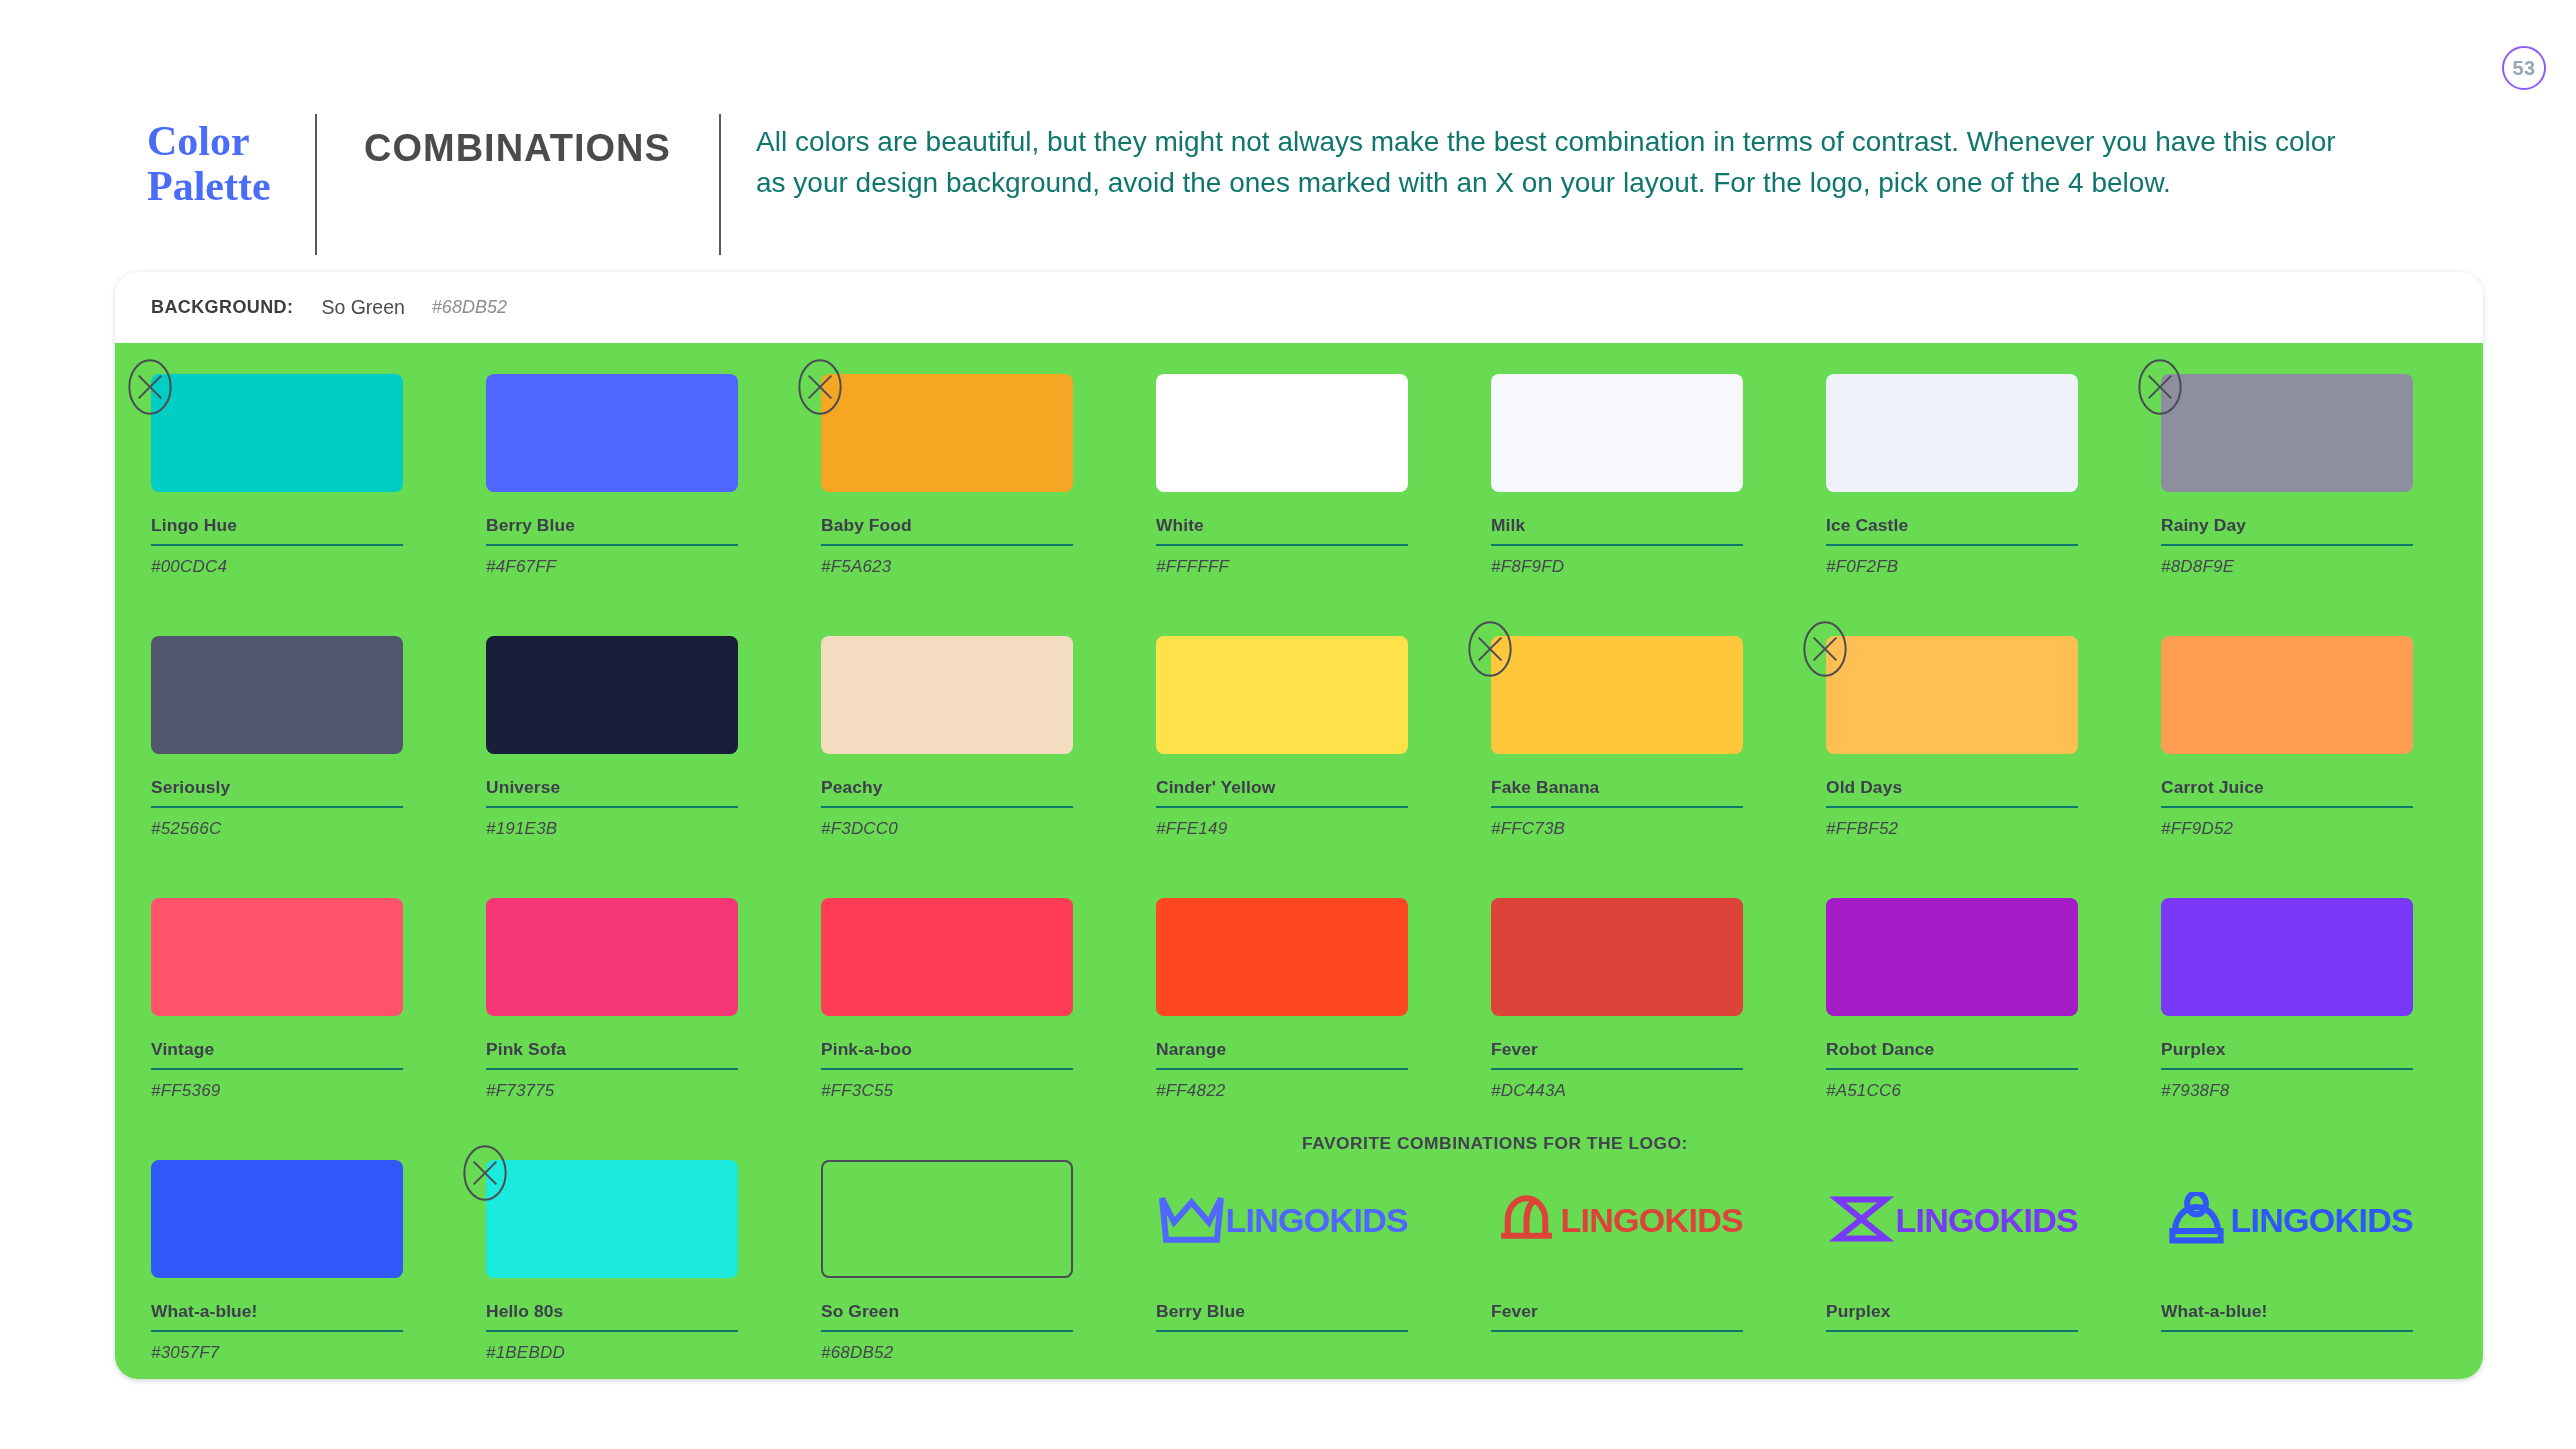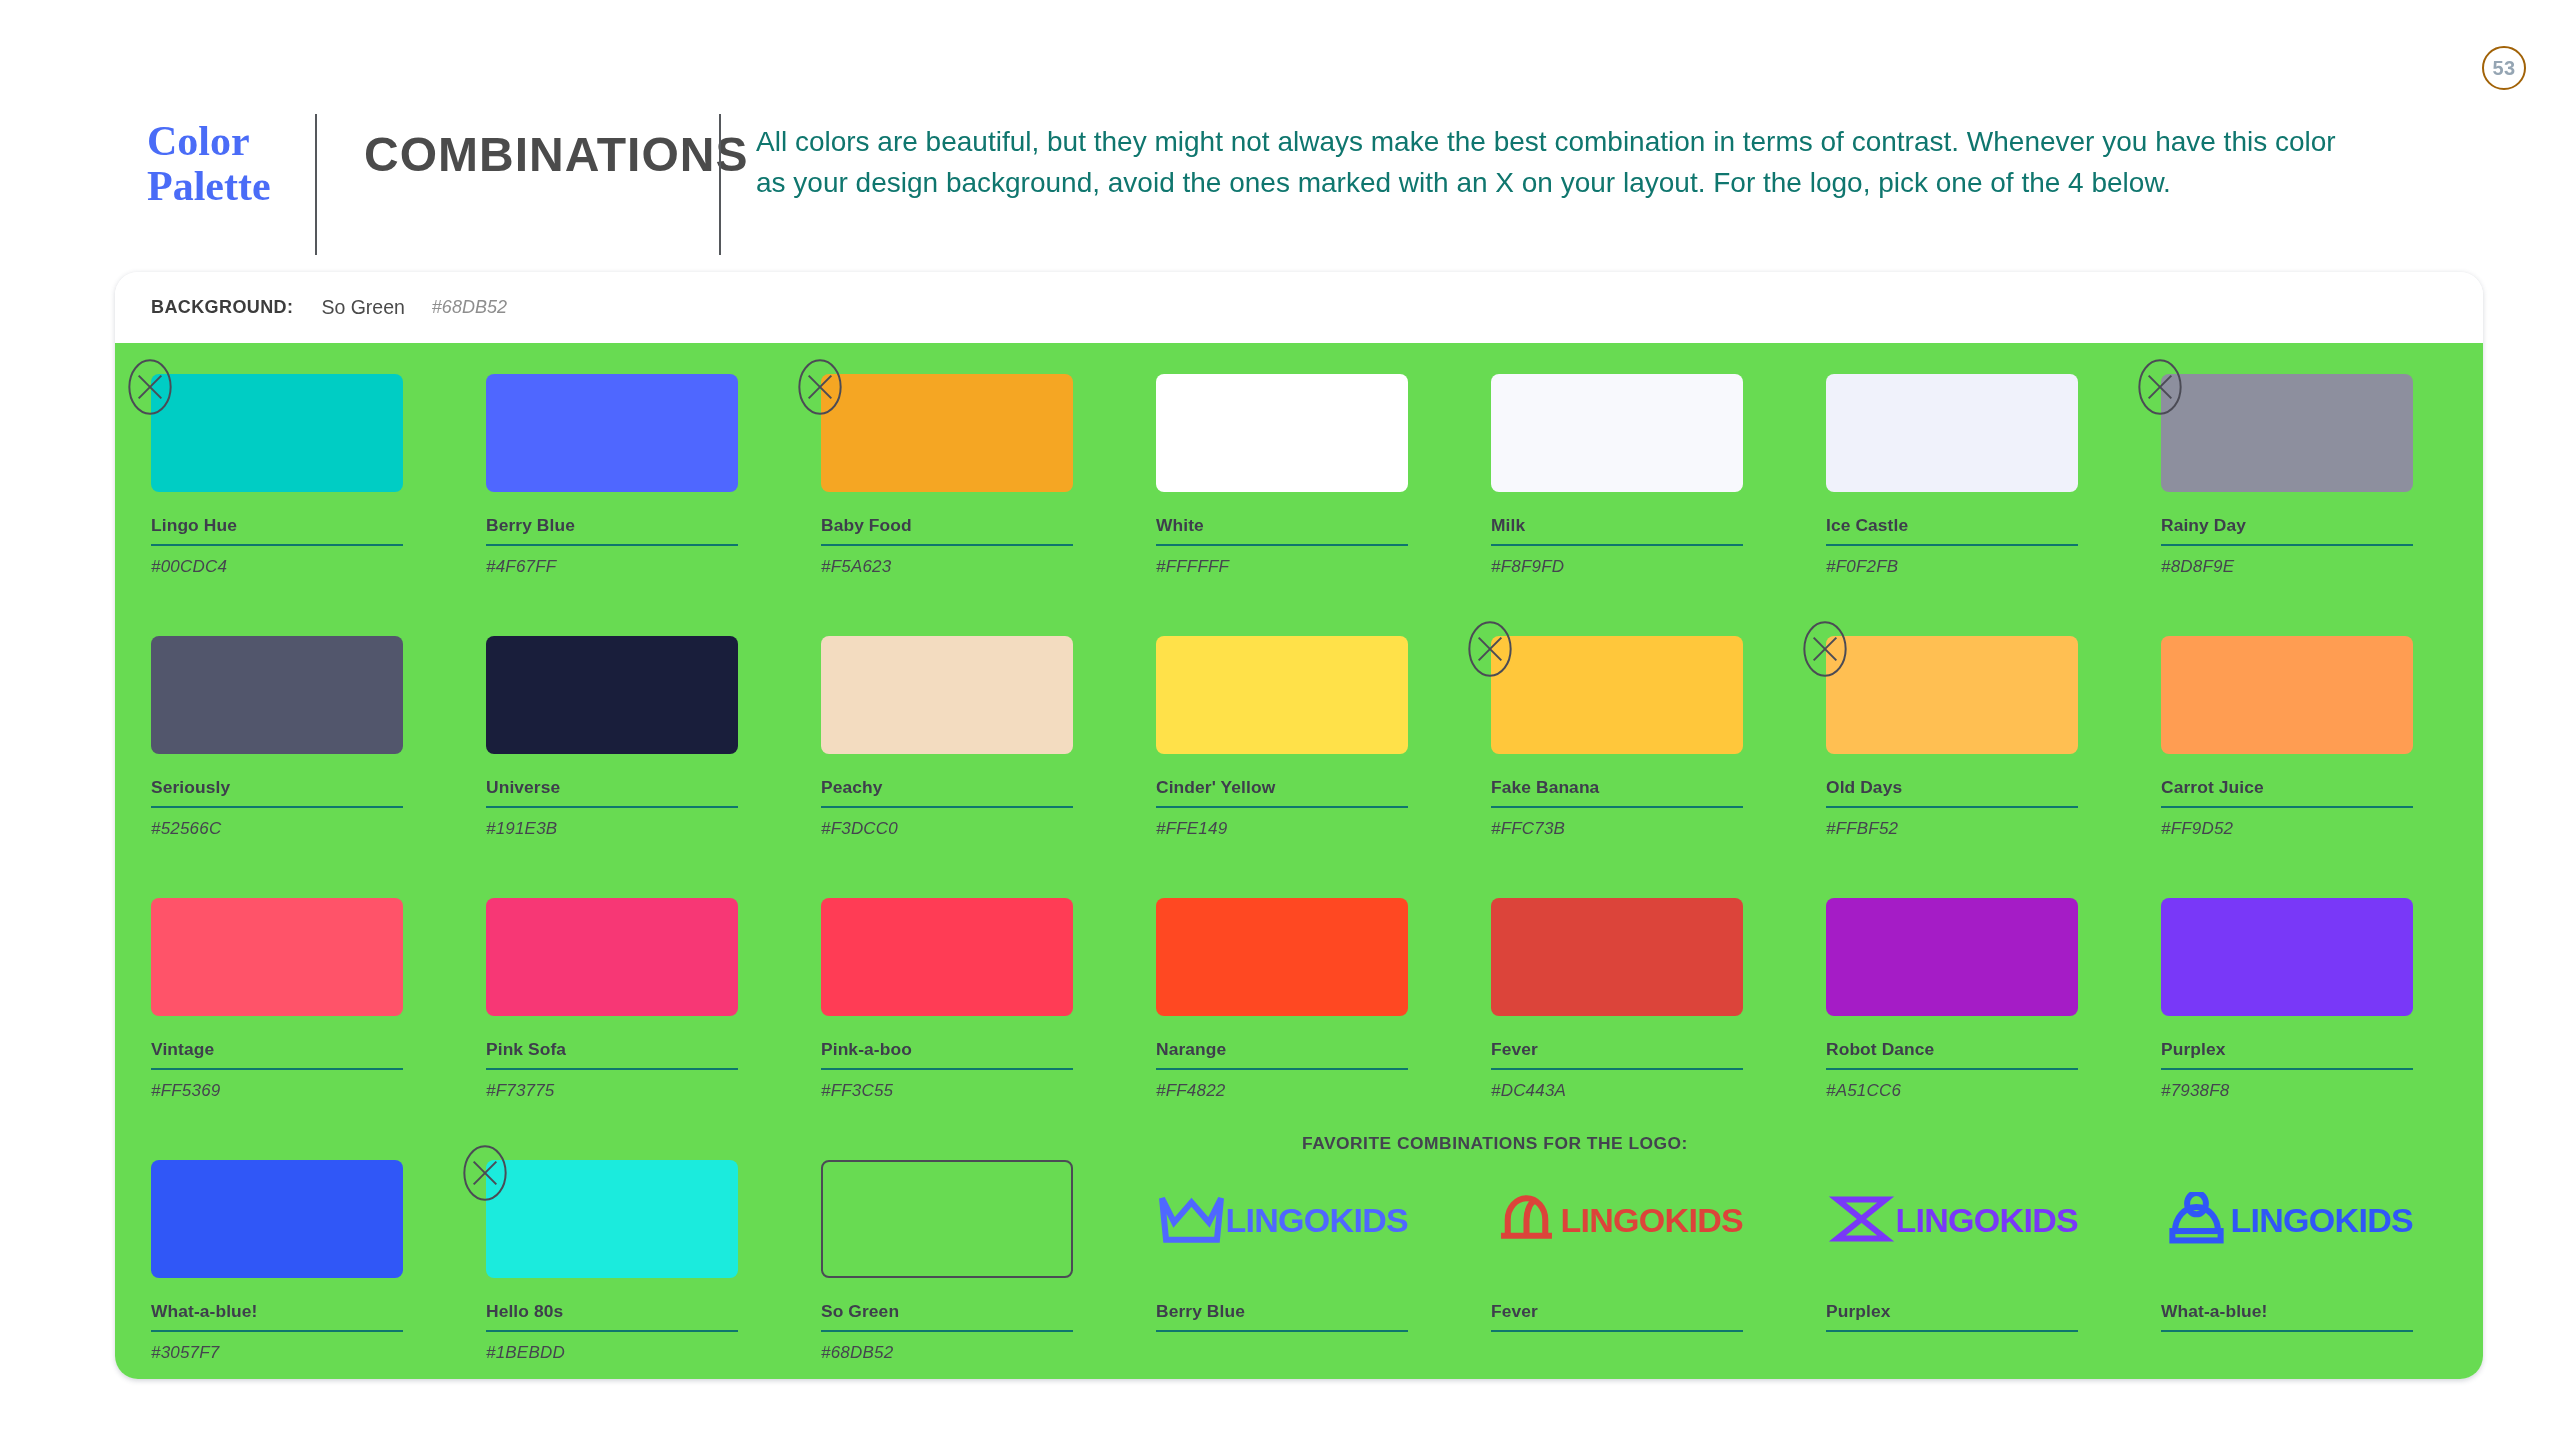--- a/index.html
+++ b/index.html
@@ -5,23 +5,23 @@
   * { box-sizing: border-box; margin: 0; padding: 0; }
   html, body {
     width: 2576px; height: 1449px;
     background: #ffffff;
     font-family: "Liberation Sans", sans-serif;
     overflow: hidden;
   }
 
   
   #page-badge {
-    position: absolute; top: 46px; right: 50px;
+    position: absolute; top: 46px; right: 30px;
     width: 44px; height: 44px; border-radius: 50%;
-    border: 2px solid #a16207;
+    border: 2px solid #8b5cf6;
     display: flex; align-items: center; justify-content: center;
     font-size: 20px; font-weight: 700; color: #95a5b3;
     letter-spacing: 0.3px;
   }
 
   
   #header {
     position: absolute; top: 114px; left: 147px;
     display: flex; align-items: flex-start;
   }
@@ -34,21 +34,21 @@
     color: #4a6cf7;
     padding-top: 5.4px;
   }
   .vrule { width: 2px; background: #55585c; align-self: stretch; }
   #rule-1 { margin: 0 0 0 0; height: 141px; }
   #rule-2 { height: 141px; }
   #section-title {
     width: 402px;
     padding-left: 47px;
     padding-top: 13.4px;
-    font-size: 48px;
+    font-size: 38px;
     font-weight: 700;
     letter-spacing: 1px;
     color: #4b4b4b;
   }
   #intro-text {
     padding-left: 35px;
     padding-top: 8px;
     font-size: 28px;
     line-height: 1.45;
     color: #0f766e;

